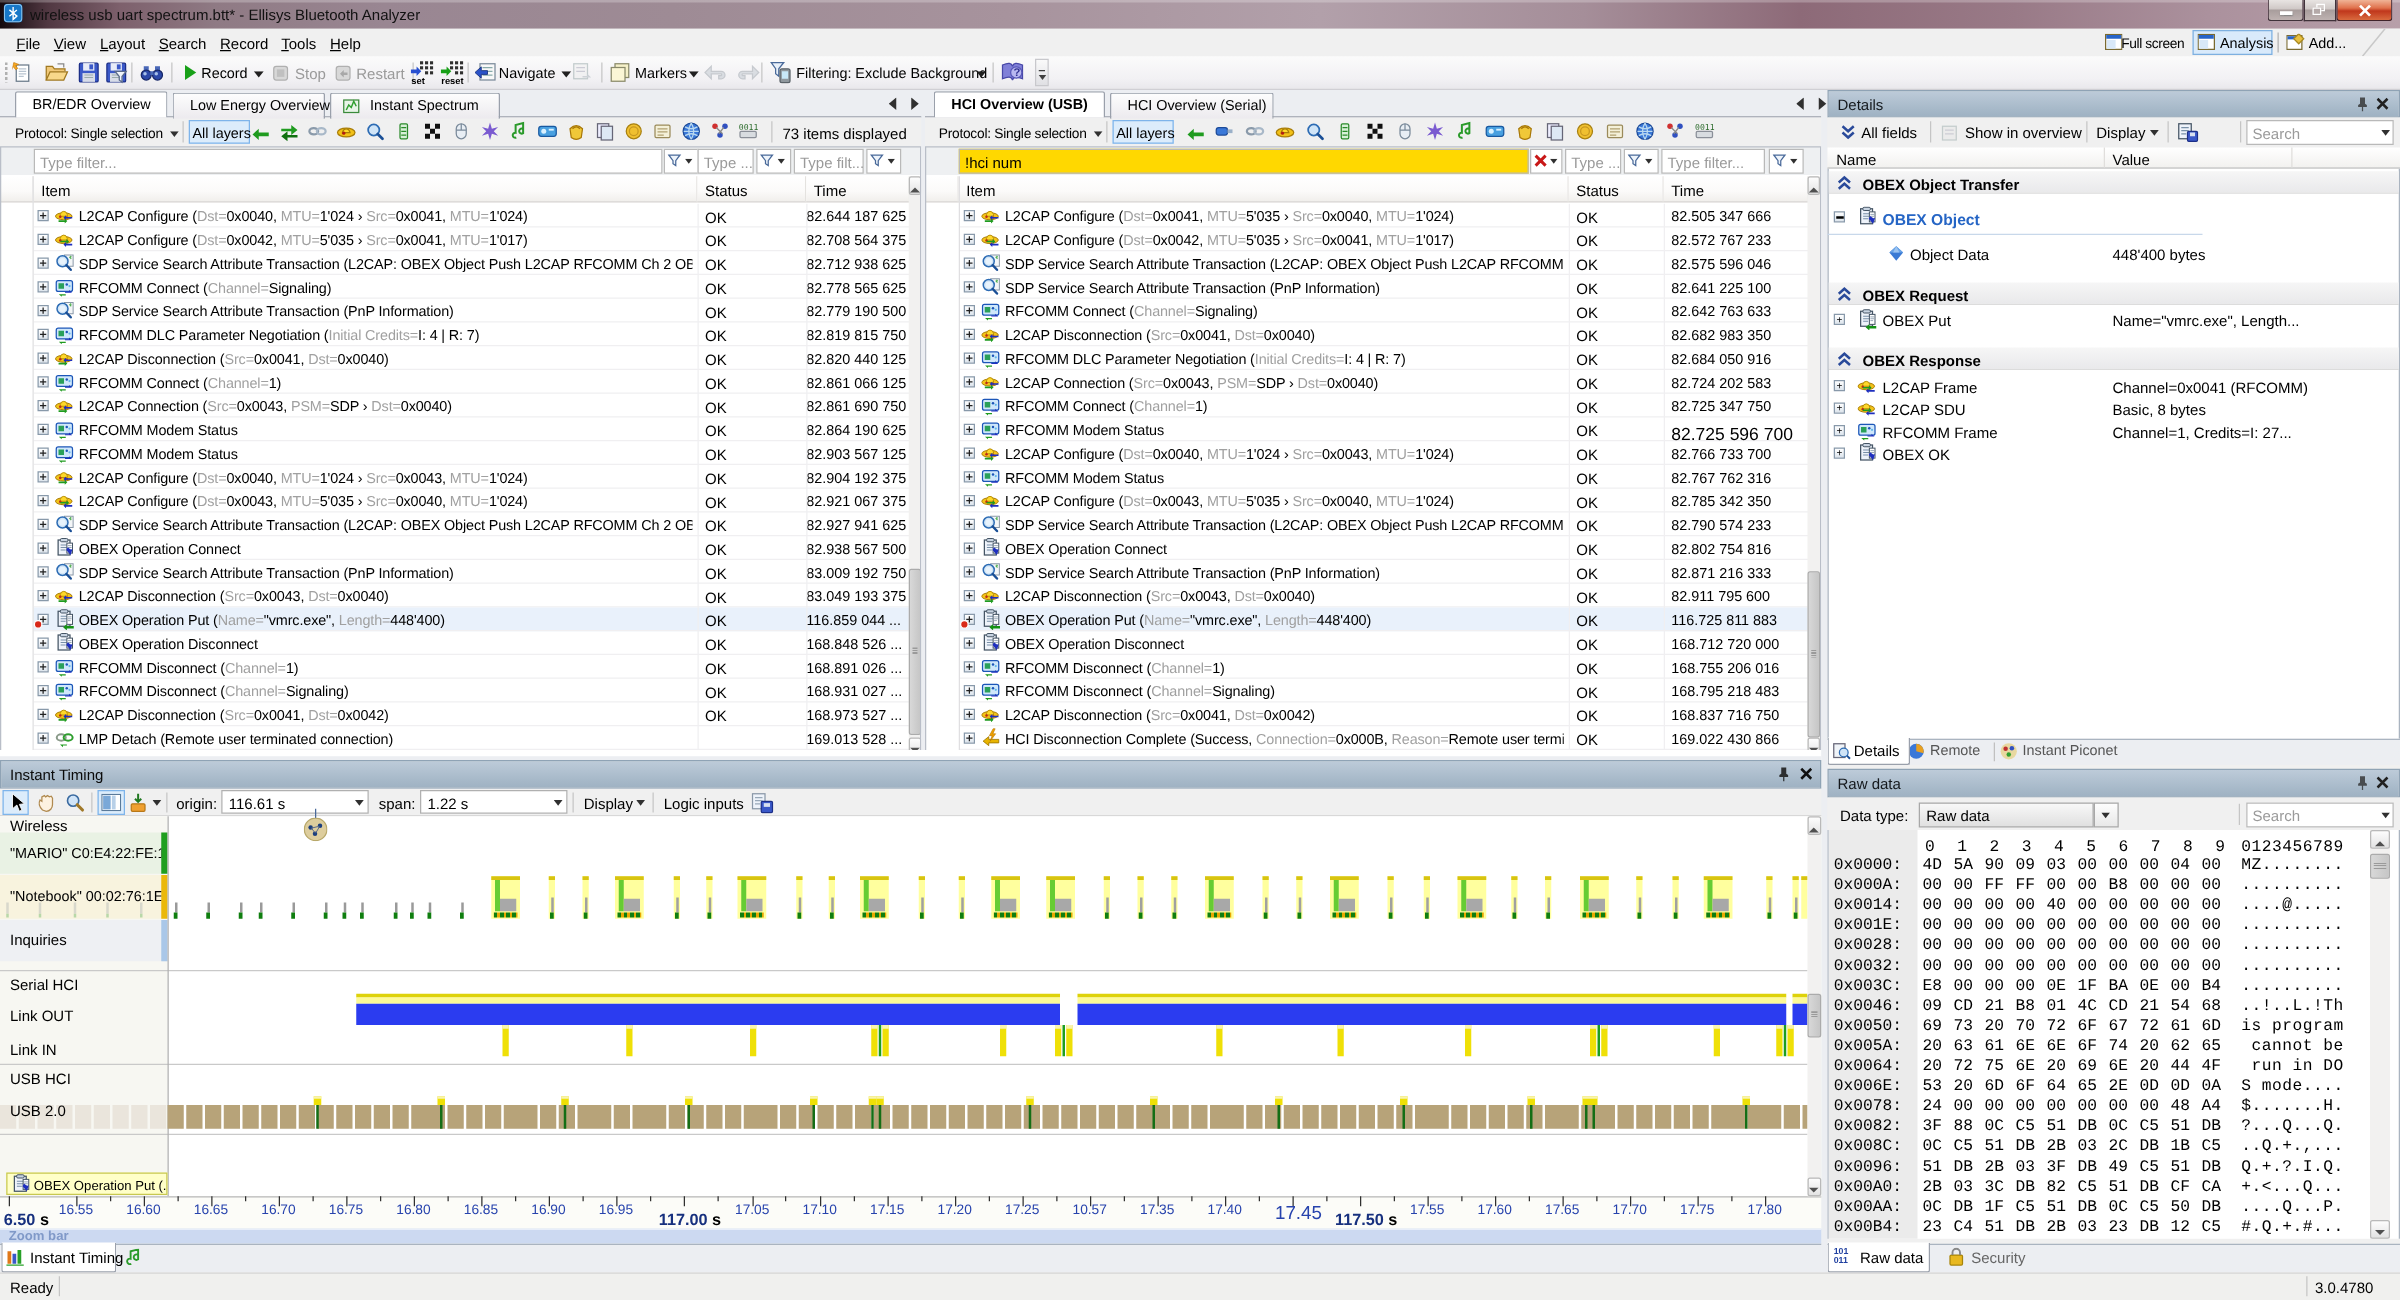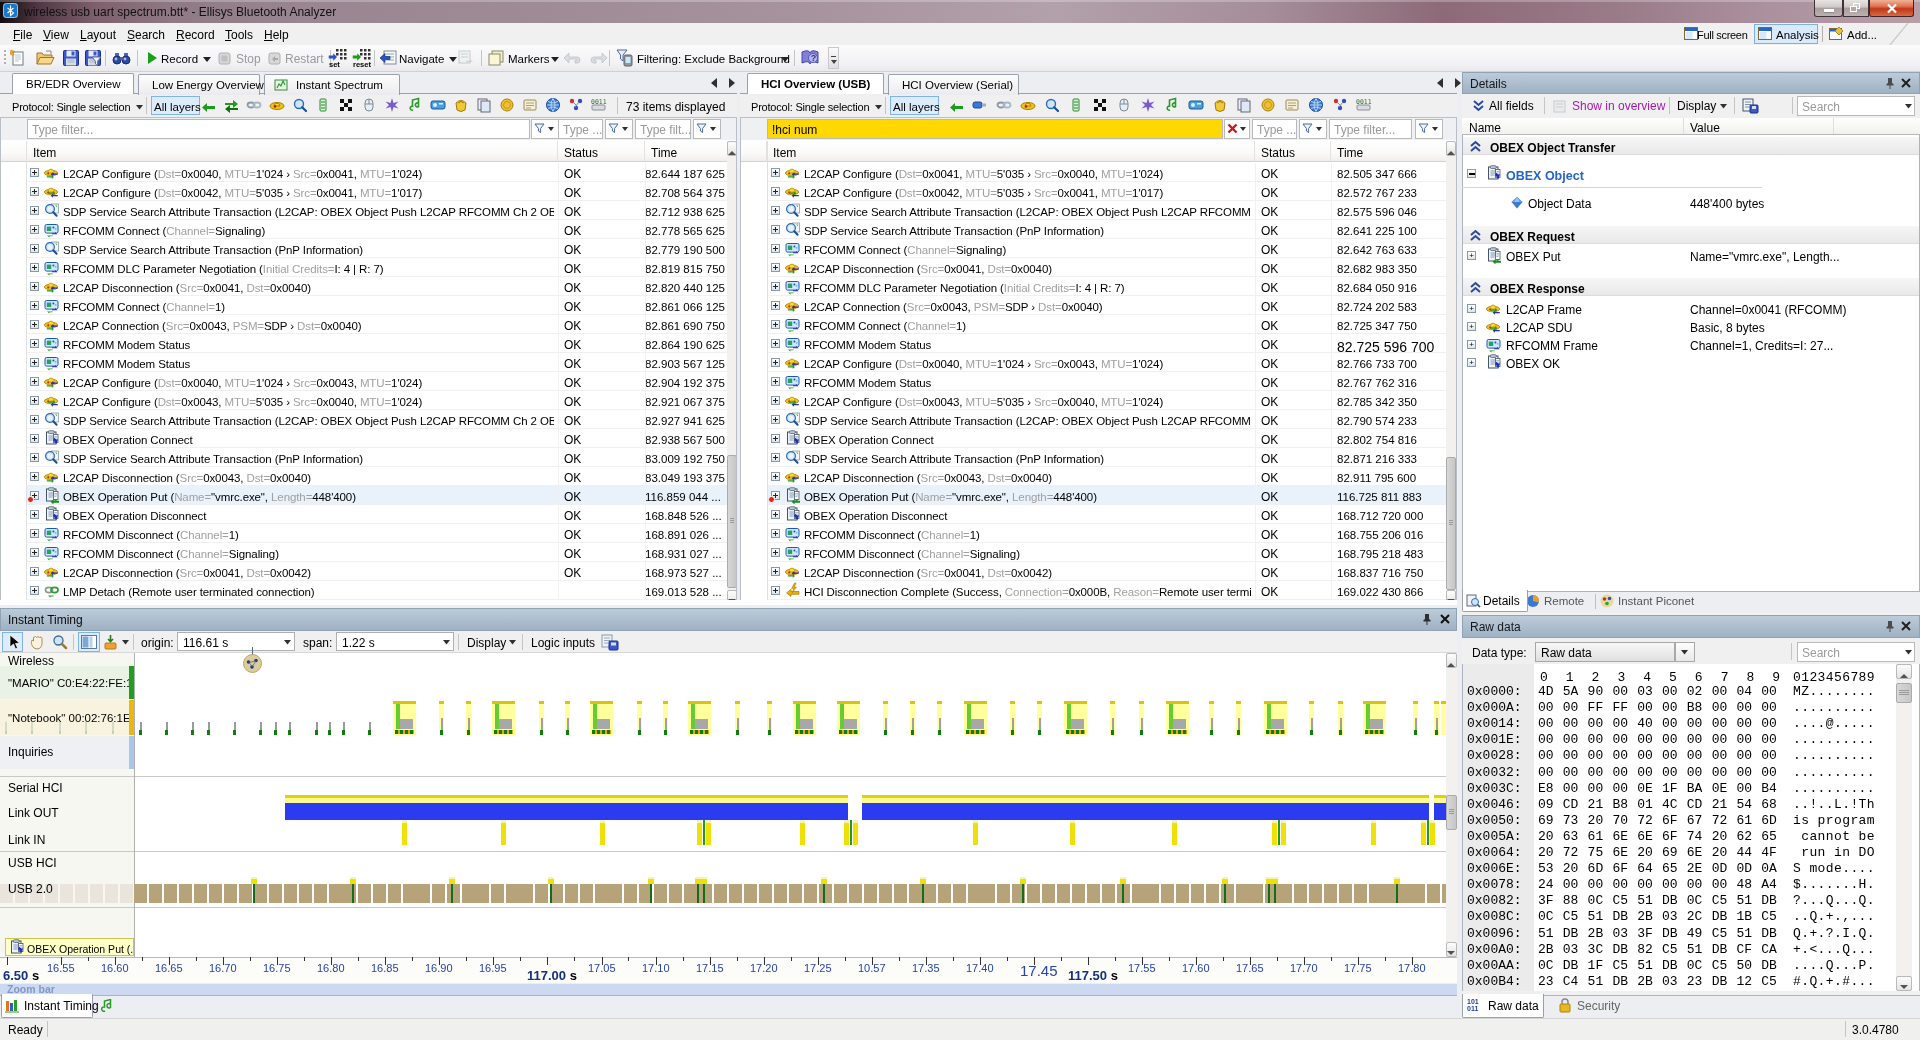--- a/index.html
+++ b/index.html
@@ -1057,21 +1057,21 @@
 <div class="abs" style="left:1462px;top:94px;width:458px;height:24px;background:#f0f0f0"></div>
 <svg class="abs" style="left:1473px;top:99px" width="12" height="13">
     <path d="M1 2 L5.5 6 10 2 M1 7 L5.5 11 10 7" stroke="#2a4a9a" stroke-width="2" fill="none"></path>
   </svg>
 <div class="abs t12" style="left:1489px;top:100px">All fields</div>
 <div class="abs" style="left:1544px;top:97px;width:1px;height:17px;background:#c5c5c5"></div>
 <svg class="abs" style="left:1552px;top:98px" width="16" height="16" opacity="0.5">
     <rect x="2" y="3" width="11" height="11" fill="#e8e8e8" stroke="#9aa"></rect>
     <path d="M4 6h7 M4 9h7" stroke="#aab"></path>
   </svg>
-<div class="abs t12" style="left:1572px;top:100px;color:#a21caf">Show in overview</div>
+<div class="abs t12" style="left:1572px;top:100px;color:#000000">Show in overview</div>
 <div class="abs" style="left:1669px;top:97px;width:1px;height:17px;background:#c5c5c5"></div>
 <div class="abs t12" style="left:1677px;top:100px">Display</div>
 <svg class="abs" style="left:1720px;top:104px" width="8" height="5">
     <path d="M0 0 h7 L3.5 4.5 z" fill="#303030"></path>
   </svg>
 <div class="abs" style="left:1734px;top:97px;width:1px;height:17px;background:#c5c5c5"></div>
 <svg class="abs" style="left:1742px;top:98px" width="17" height="16">
     <rect x="1" y="1" width="10" height="12" fill="#eef3fa" stroke="#455565"></rect>
     <path d="M3 4h6 M3 6.5h6 M3 9h4" stroke="#7890a8"></path>
     <rect x="8" y="7" width="8" height="8" rx="1" fill="#3a58c8" stroke="#1c2f88"></rect>
@@ -1194,21 +1194,21 @@
 <div class="abs" style="left:1797px;top:642px;width:118px;height:20px;background:#fff;border:1px solid #b9b9b9"></div>
 <div class="abs t12" style="left:1802px;top:647px;color:#9a9a9a">Search</div>
 <svg class="abs" style="left:1905px;top:650px" width="8" height="5">
     <path d="M0 0 h7 L3.5 4.5 z" fill="#303030"></path>
   </svg>
 <div class="abs" style="left:1462px;top:664px;width:458px;height:327px;background:#fff;border-left:1px solid #aab4c0;border-right:1px solid #aab4c0"></div>
 <div class="abs" style="left:1463px;top:664px;width:71px;height:327px;background:#ebebeb"></div>
 <div class="abs mono" style="left:1540px;top:670px;font-size:13px;word-spacing:1.2px">0&nbsp;&nbsp;1&nbsp;&nbsp;2&nbsp;&nbsp;3&nbsp;&nbsp;4&nbsp;&nbsp;5&nbsp;&nbsp;6&nbsp;&nbsp;7&nbsp;&nbsp;8&nbsp;&nbsp;9</div>
 <div class="abs mono" style="left:1793px;top:670px;font-size:13px;letter-spacing:0.4px">0123456789</div>
 <div class="abs mono" style="left:1467px;top:684.0px;font-size:13px">0x0000:</div>
-<div class="abs mono" style="left:1538px;top:684.0px;font-size:13px;word-spacing:1.4px">4D 5A 90 00 03 00 02 00 04 00</div>
+<div class="abs mono" style="left:1538px;top:684.0px;font-size:13px;word-spacing:1.4px">4D 5A 90 09 03 00 00 00 04 00</div>
 <div class="abs mono" style="left:1793px;top:684.0px;font-size:13px;letter-spacing:0.4px">MZ........</div>
 <div class="abs mono" style="left:1467px;top:700.1px;font-size:13px">0x000A:</div>
 <div class="abs mono" style="left:1538px;top:700.1px;font-size:13px;word-spacing:1.4px">00 00 FF FF 00 00 B8 00 00 00</div>
 <div class="abs mono" style="left:1793px;top:700.1px;font-size:13px;letter-spacing:0.4px">..........</div>
 <div class="abs mono" style="left:1467px;top:716.2px;font-size:13px">0x0014:</div>
 <div class="abs mono" style="left:1538px;top:716.2px;font-size:13px;word-spacing:1.4px">00 00 00 00 40 00 00 00 00 00</div>
 <div class="abs mono" style="left:1793px;top:716.2px;font-size:13px;letter-spacing:0.4px">....@.....</div>
 <div class="abs mono" style="left:1467px;top:732.3px;font-size:13px">0x001E:</div>
 <div class="abs mono" style="left:1538px;top:732.3px;font-size:13px;word-spacing:1.4px">00 00 00 00 00 00 00 00 00 00</div>
 <div class="abs mono" style="left:1793px;top:732.3px;font-size:13px;letter-spacing:0.4px">..........</div>

